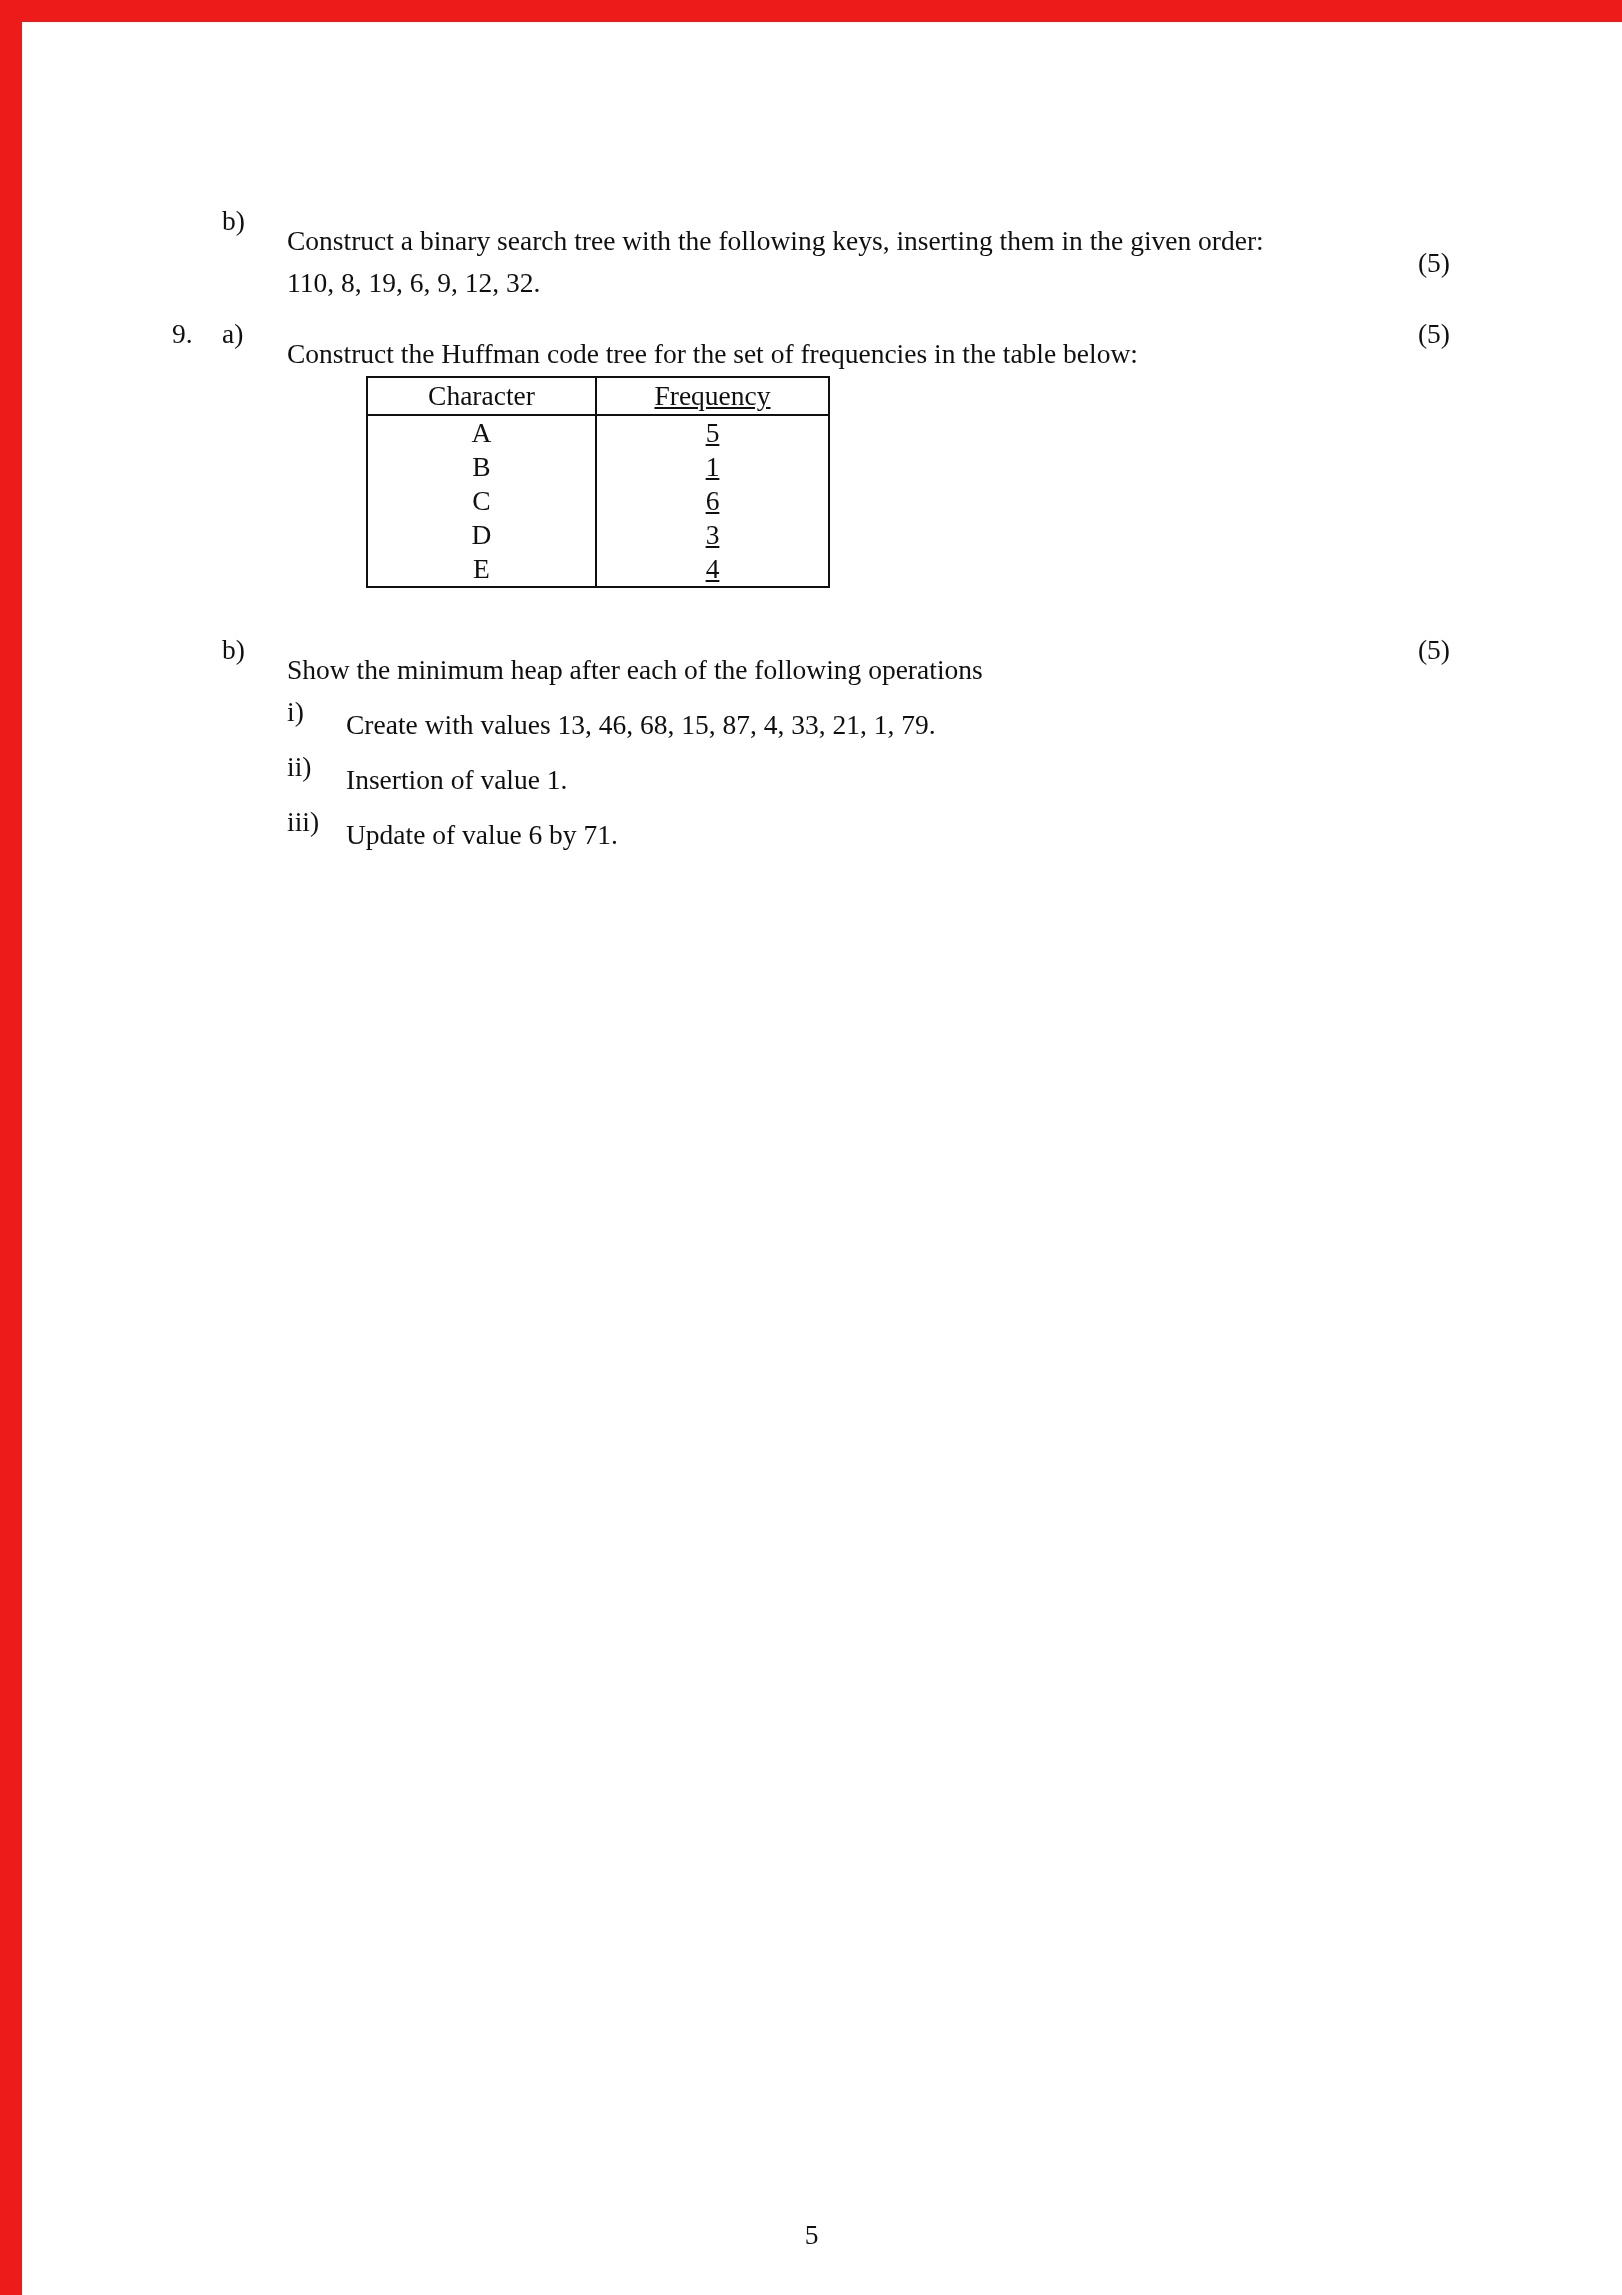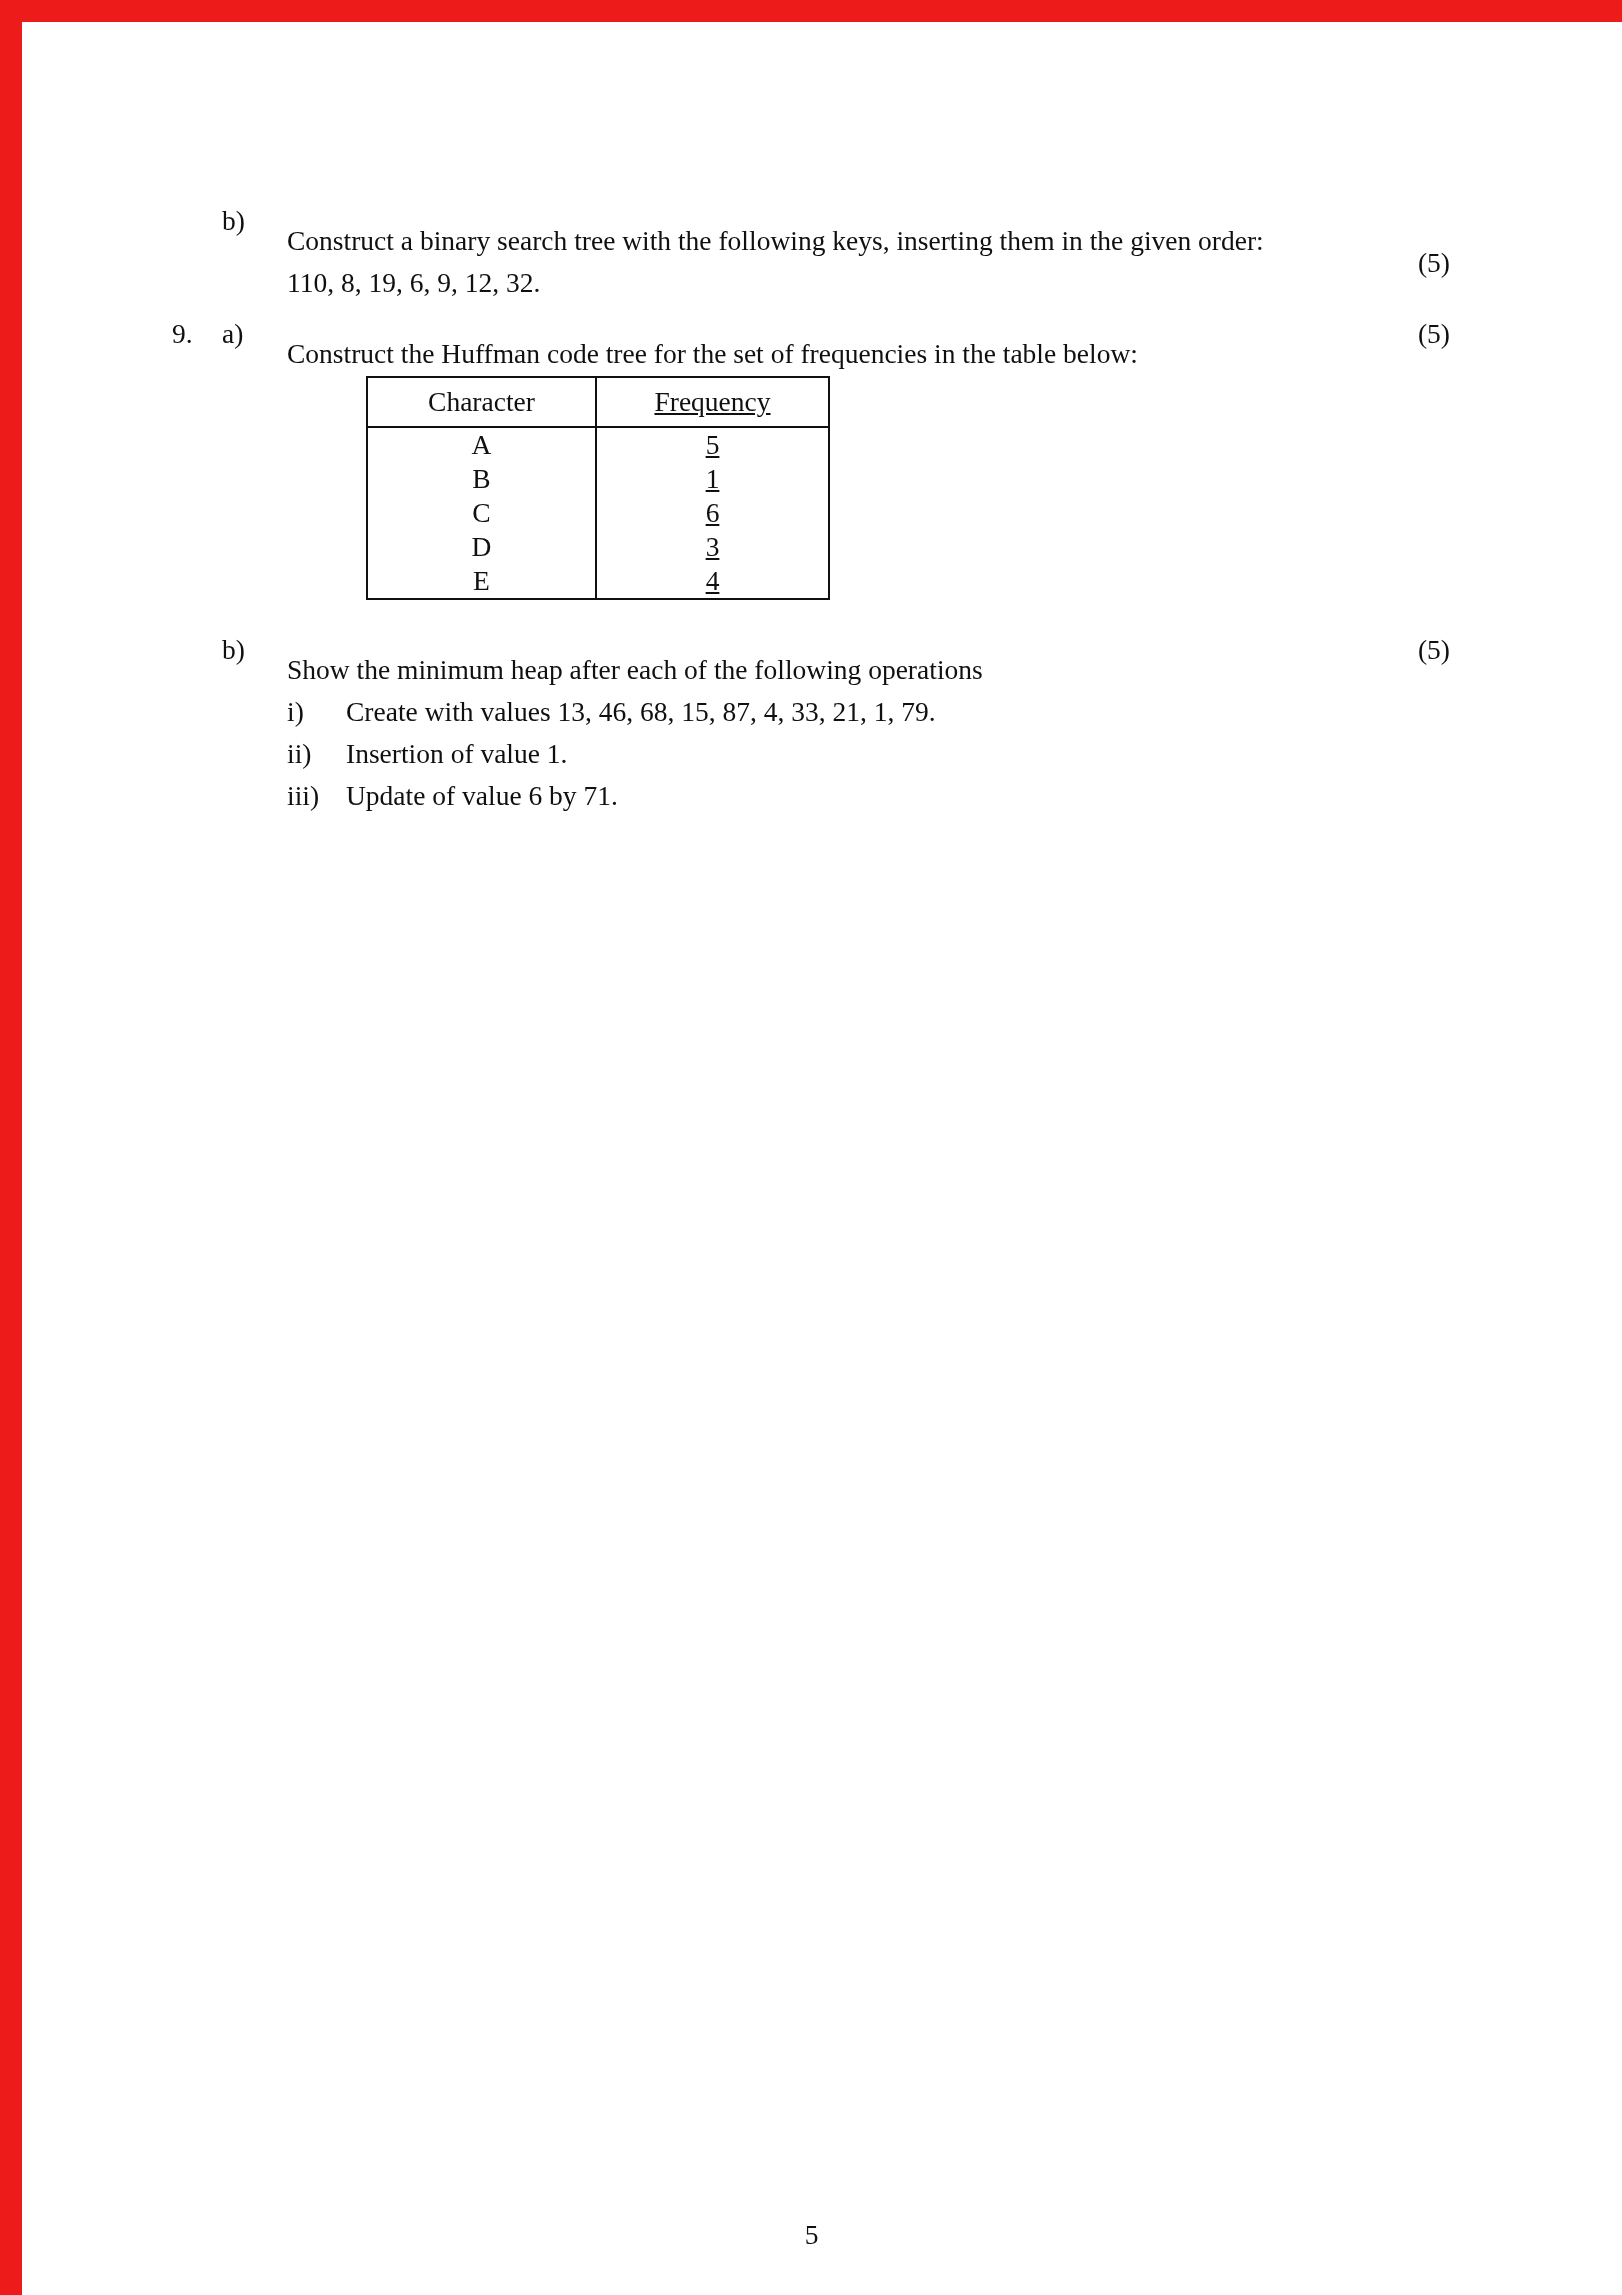--- a/index.html
+++ b/index.html
@@ -28,37 +28,37 @@
   .block-q9a { left:172px; }
   .row { display:flex; align-items:flex-start; position:relative; }
   .qnum   { width:50px;  flex:0 0 50px; }
   .qlabel { width:65px; flex:0 0 65px; }
   .qtext  { flex:1 1 auto; max-width:1099px;margin-top:20px; }
   .marks  { position:absolute; right:0; top:0; }
   .marks-line2 { top:42px; }
   .subitems { margin-left:65px; margin-top:0; }
   .subrow { display:flex; align-items:flex-start; }
   .sublabel { width:59px; flex:0 0 59px; }
-  .subtext { flex:1 1 auto; }
+  .subtext { flex:1 1 auto;margin-top:13px; }
 
   table.freq {
     position:absolute;
     left:366px; top:376px;
     border-collapse:collapse;
     table-layout:fixed;
     font-size:27.5px;
     line-height:34px;
   }
   table.freq th, table.freq td {
     text-align:center;
     vertical-align:middle;
     font-weight:normal;
     padding:0;
   }
-  table.freq th { height:50px; border-bottom:2px solid #101010;border-radius:7px; }
+  table.freq th { height:38px; border-bottom:2px solid #101010;border-radius:7px; }
   table.freq td { height:34px; }
   table.freq { border:2px solid #101010; }
   table.freq th:first-child, table.freq td:first-child {
     width:229px; border-right:2px solid #101010;
   }
   table.freq th:last-child, table.freq td:last-child { width:233px;text-decoration:underline; }
 
   .page-number {
     position:absolute;
     left:0; right:0;

